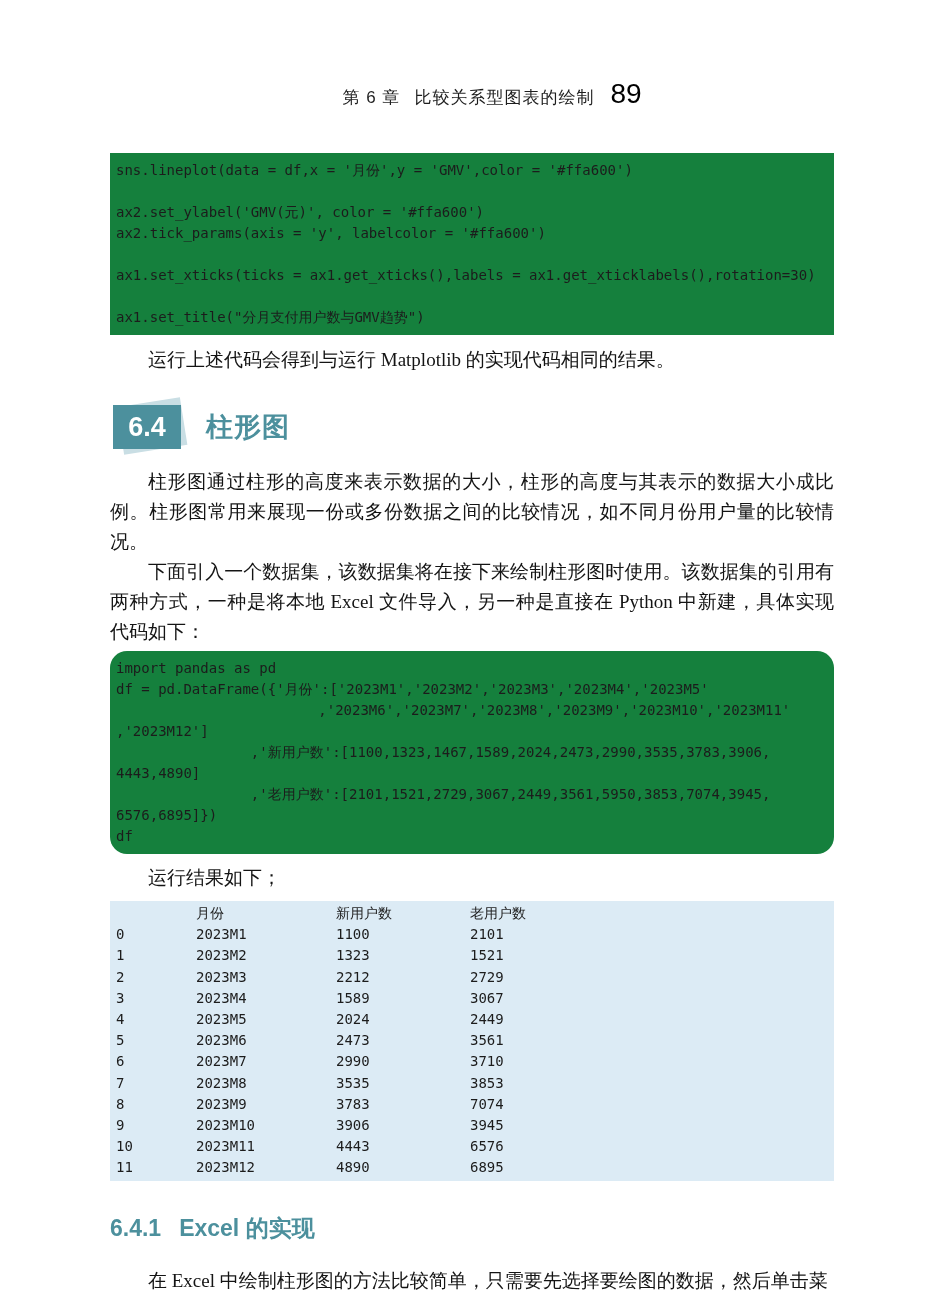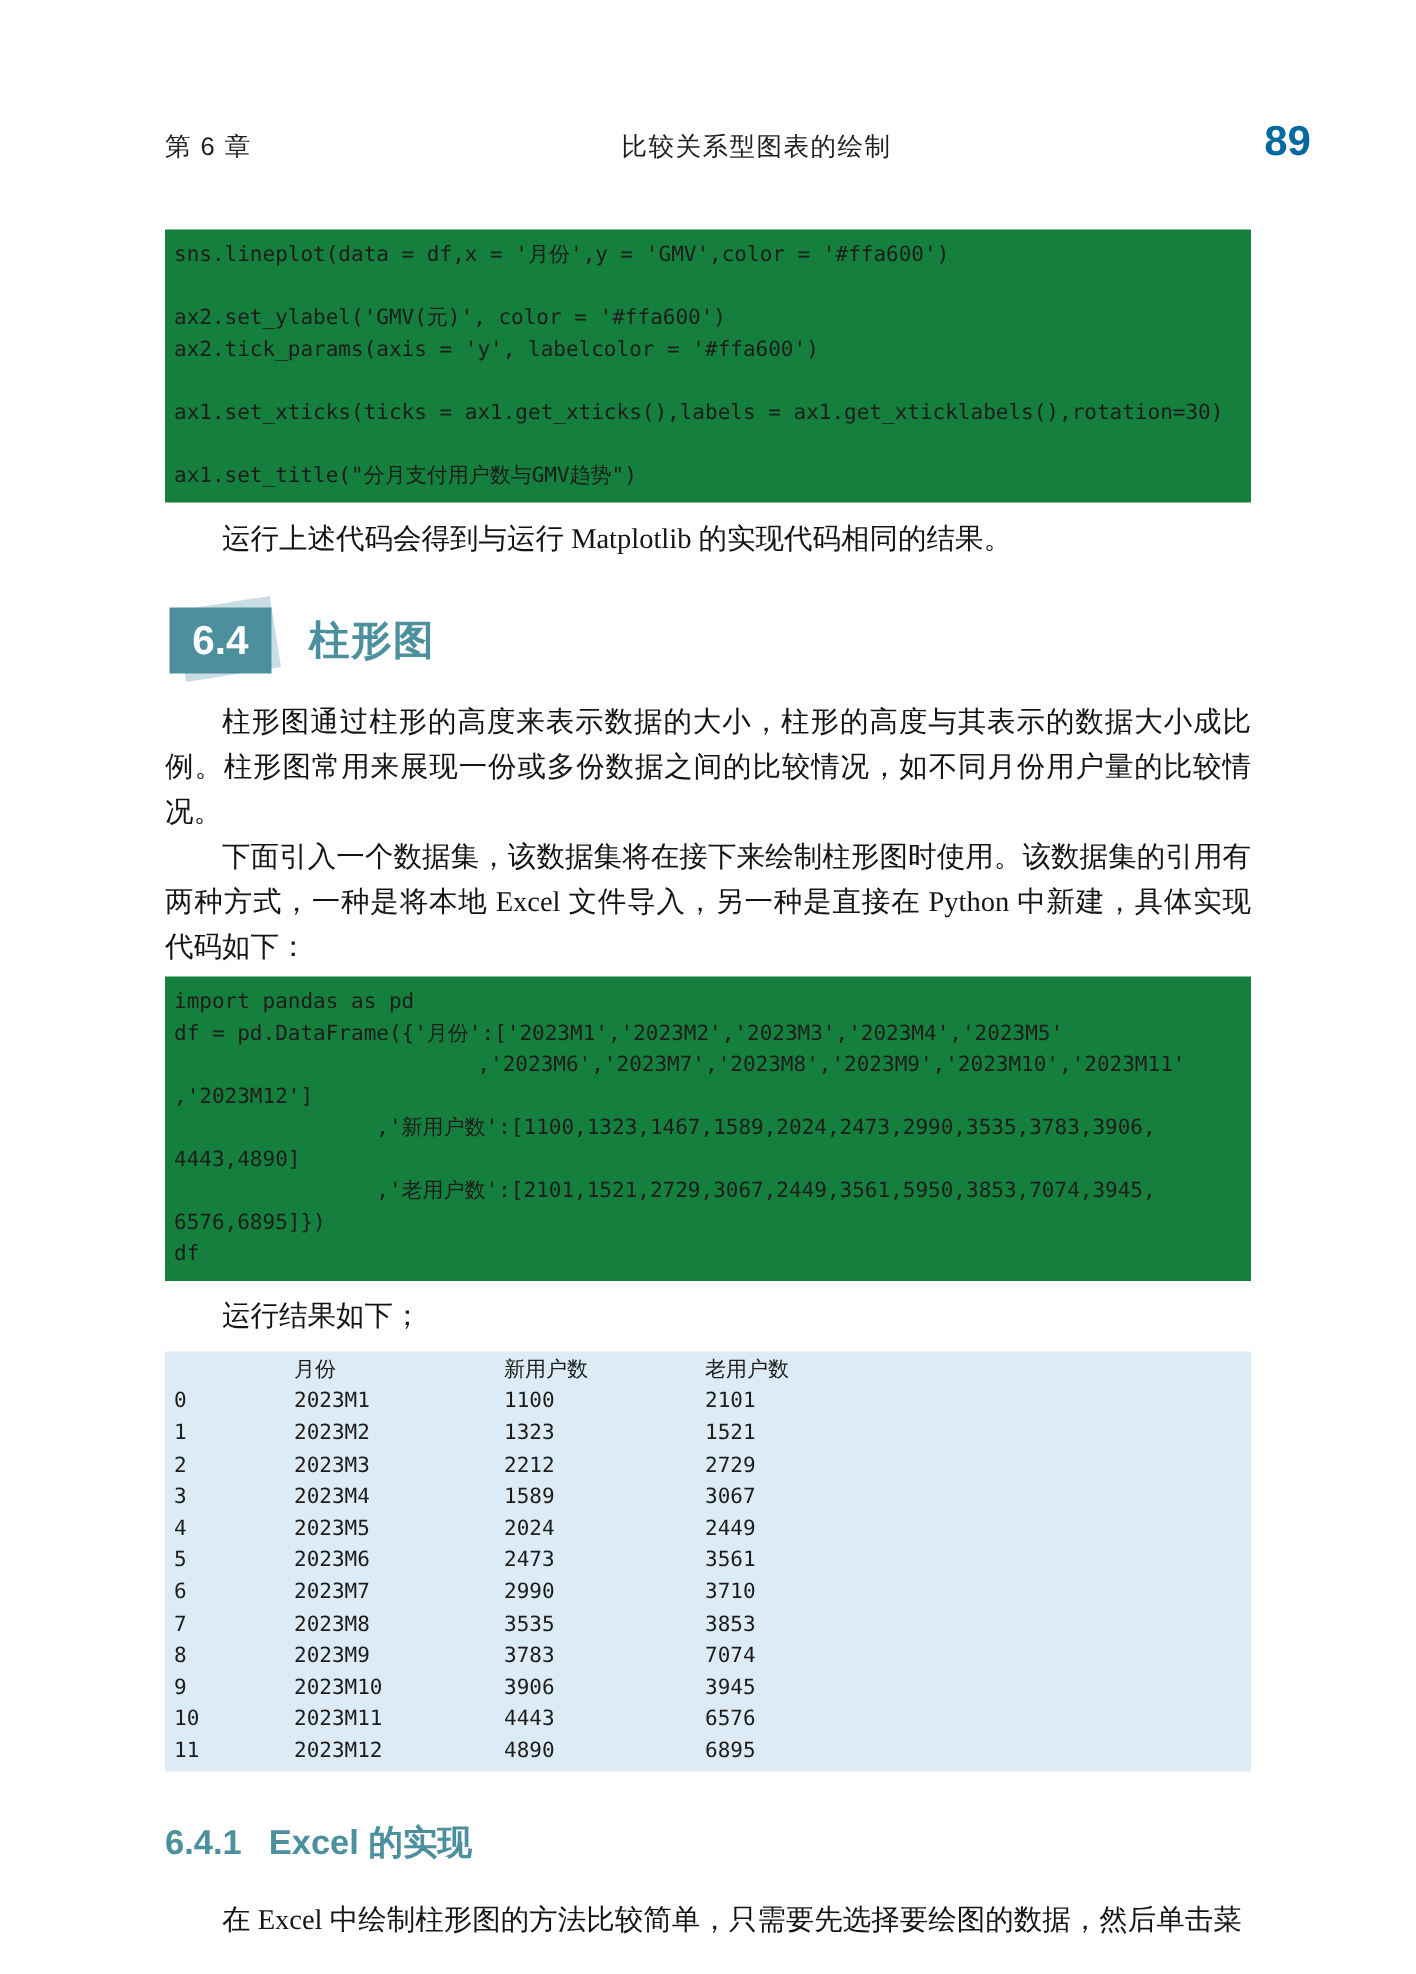--- a/index.html
+++ b/index.html
@@ -8,41 +8,41 @@
     background: #ffffff;
     font-family: "Liberation Serif", "DejaVu Serif", serif;
     color: #141414;
     overflow: hidden;
   }
   .page { position: relative; width: 944px; height: 1316px; }
 
   
   .page-header {
     margin: 78px 70px 15px 110px;
-    display: flex; justify-content: space-between; align-items: baseline;
+    display: flex; justify-content: center; align-items: baseline;
     font-family: "Liberation Sans", "DejaVu Sans", sans-serif;
   }
   .chapter-label { font-size: 17px; color: #1e1e1e; letter-spacing: 1px; }
   .chapter-title { font-size: 17px; color: #1e1e1e; margin-left: 14px; letter-spacing: 1px; }
-  .page-number  { font-size: 28px; color: #0369a1; margin-left: 16px; font-weight: 700; }
+  .page-number  { font-size: 28px; color: #000000; margin-left: 16px; font-weight: 400; }
 
   .content { margin: 0 110px; }
 
   
   .code-block {
     background: #15803d;
     font-family: "DejaVu Sans Mono", "Liberation Mono", monospace;
     font-size: 14px; line-height: 21px;
     color: #1c1c1c;
     white-space: pre;
     padding: 7px 6px;
     overflow: hidden;
   }
   .code-block-1 { margin-top: 43px; }
-  .code-block-2 { margin-top: 4px; }
+  .code-block-2 { margin-top: 4px; border-radius: 17px; }
 
   
   .body-text {
     font-size: 19px; line-height: 30px;
     text-align: justify;
     text-indent: 2em;
     margin: 0;
   }
   .p-run-note { margin-top: 10px; }
   .p-intro-1  { margin-top: 14px; }

